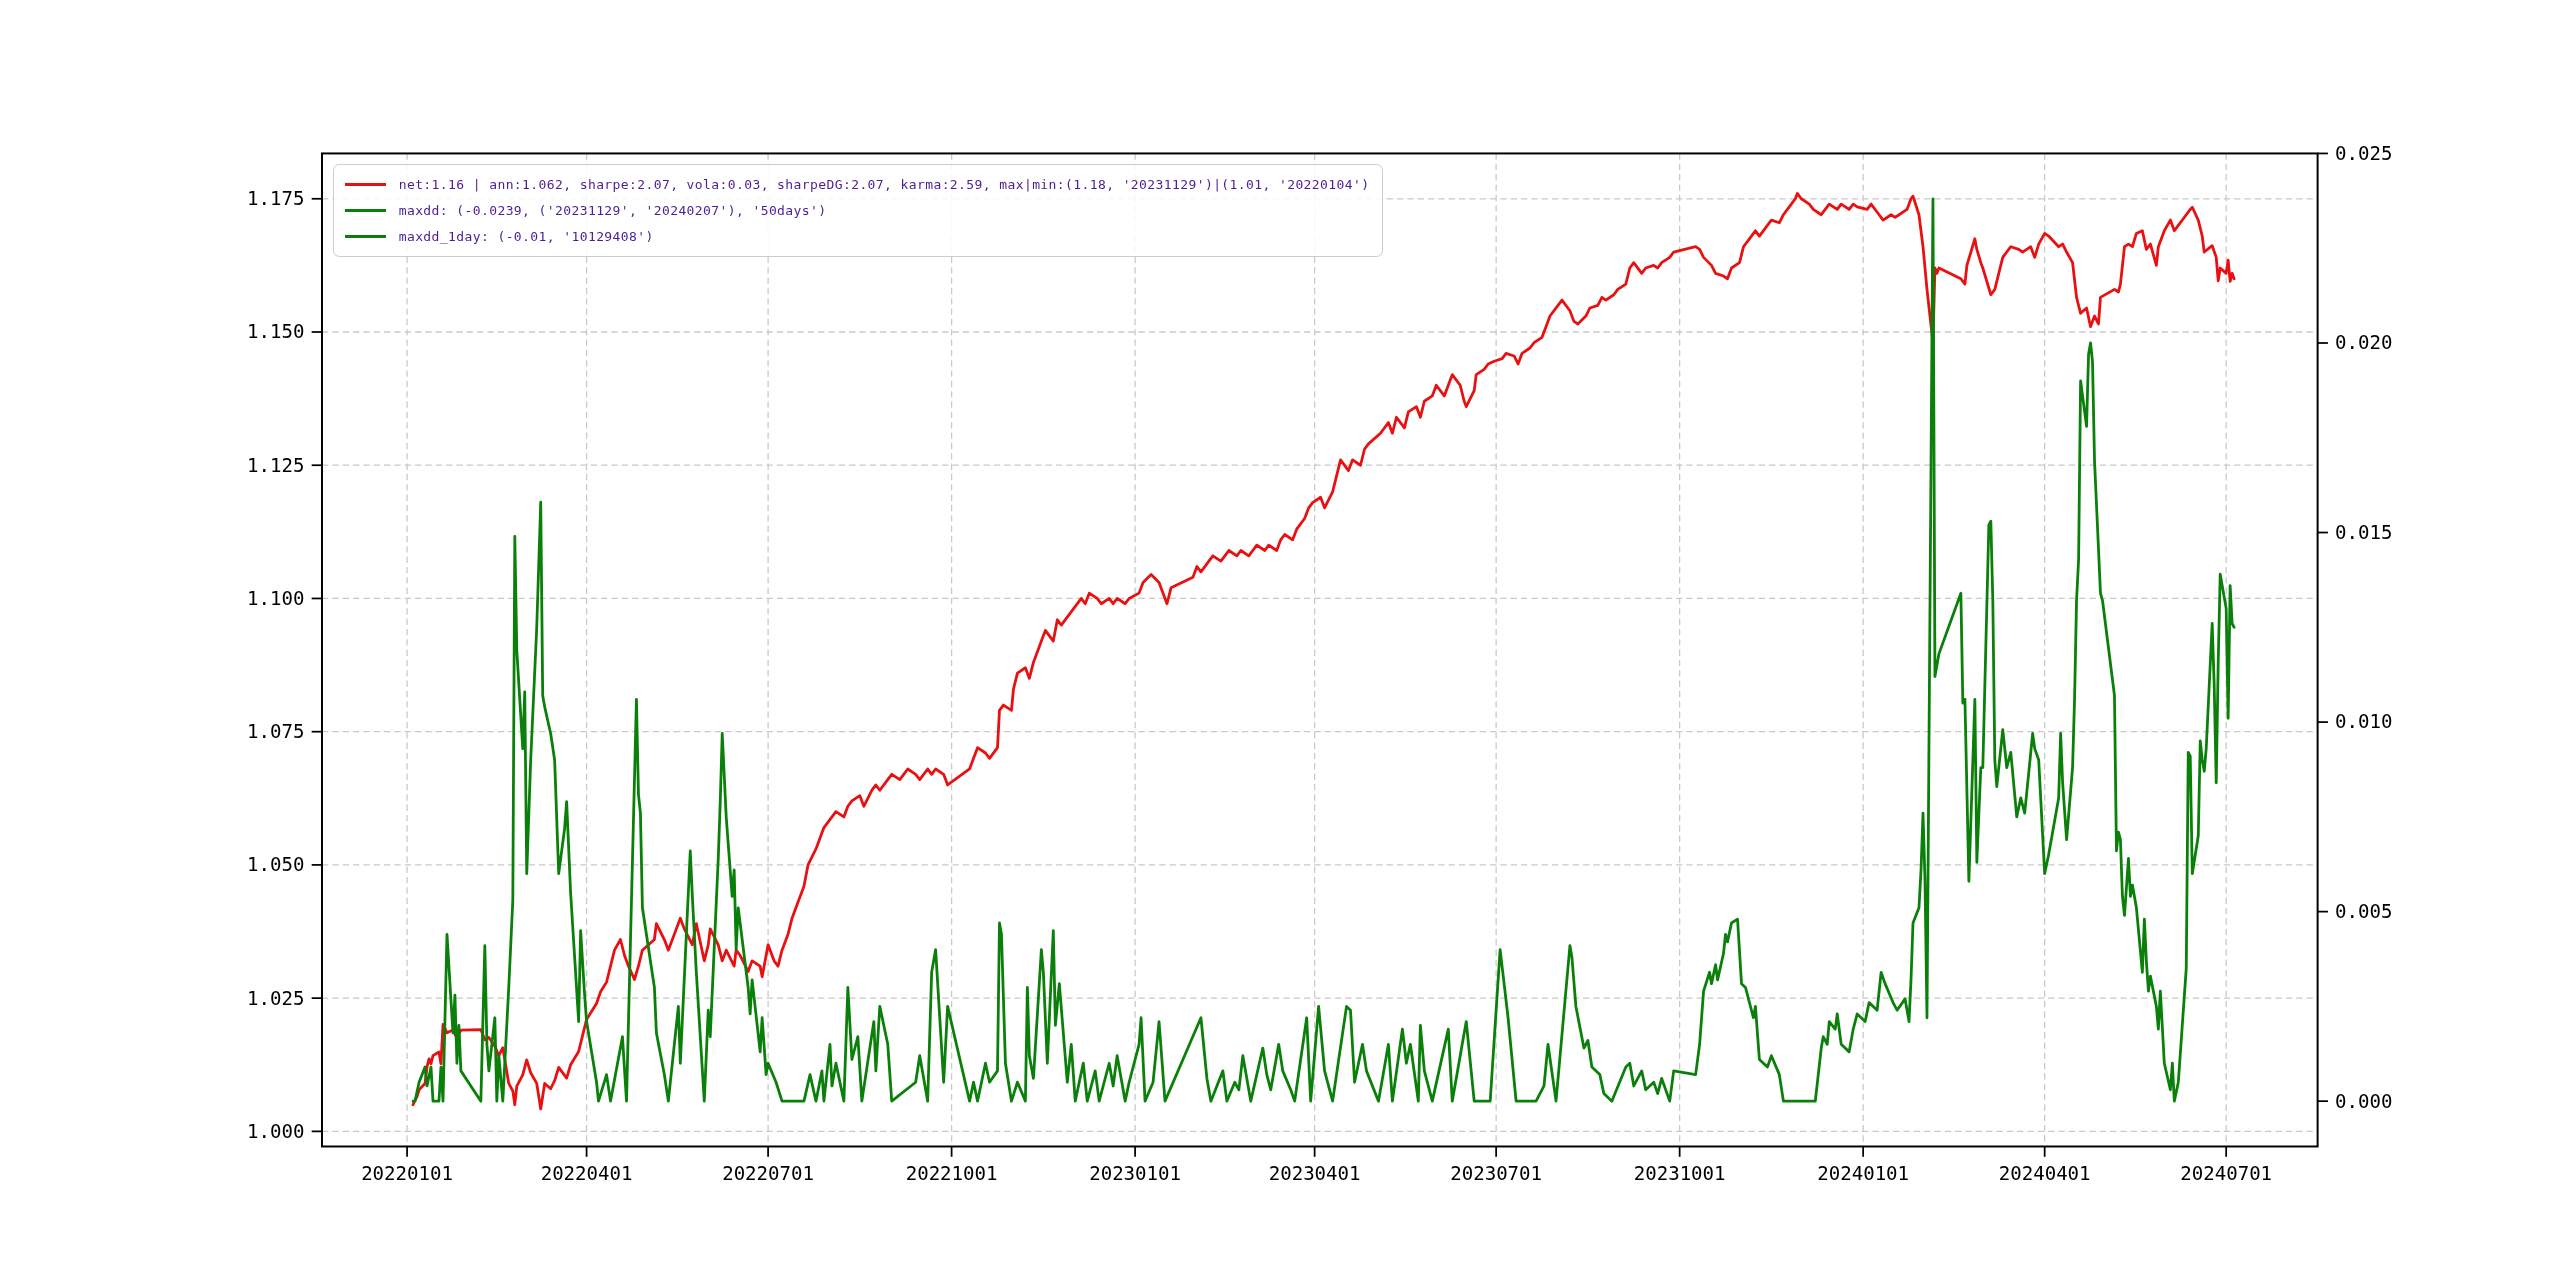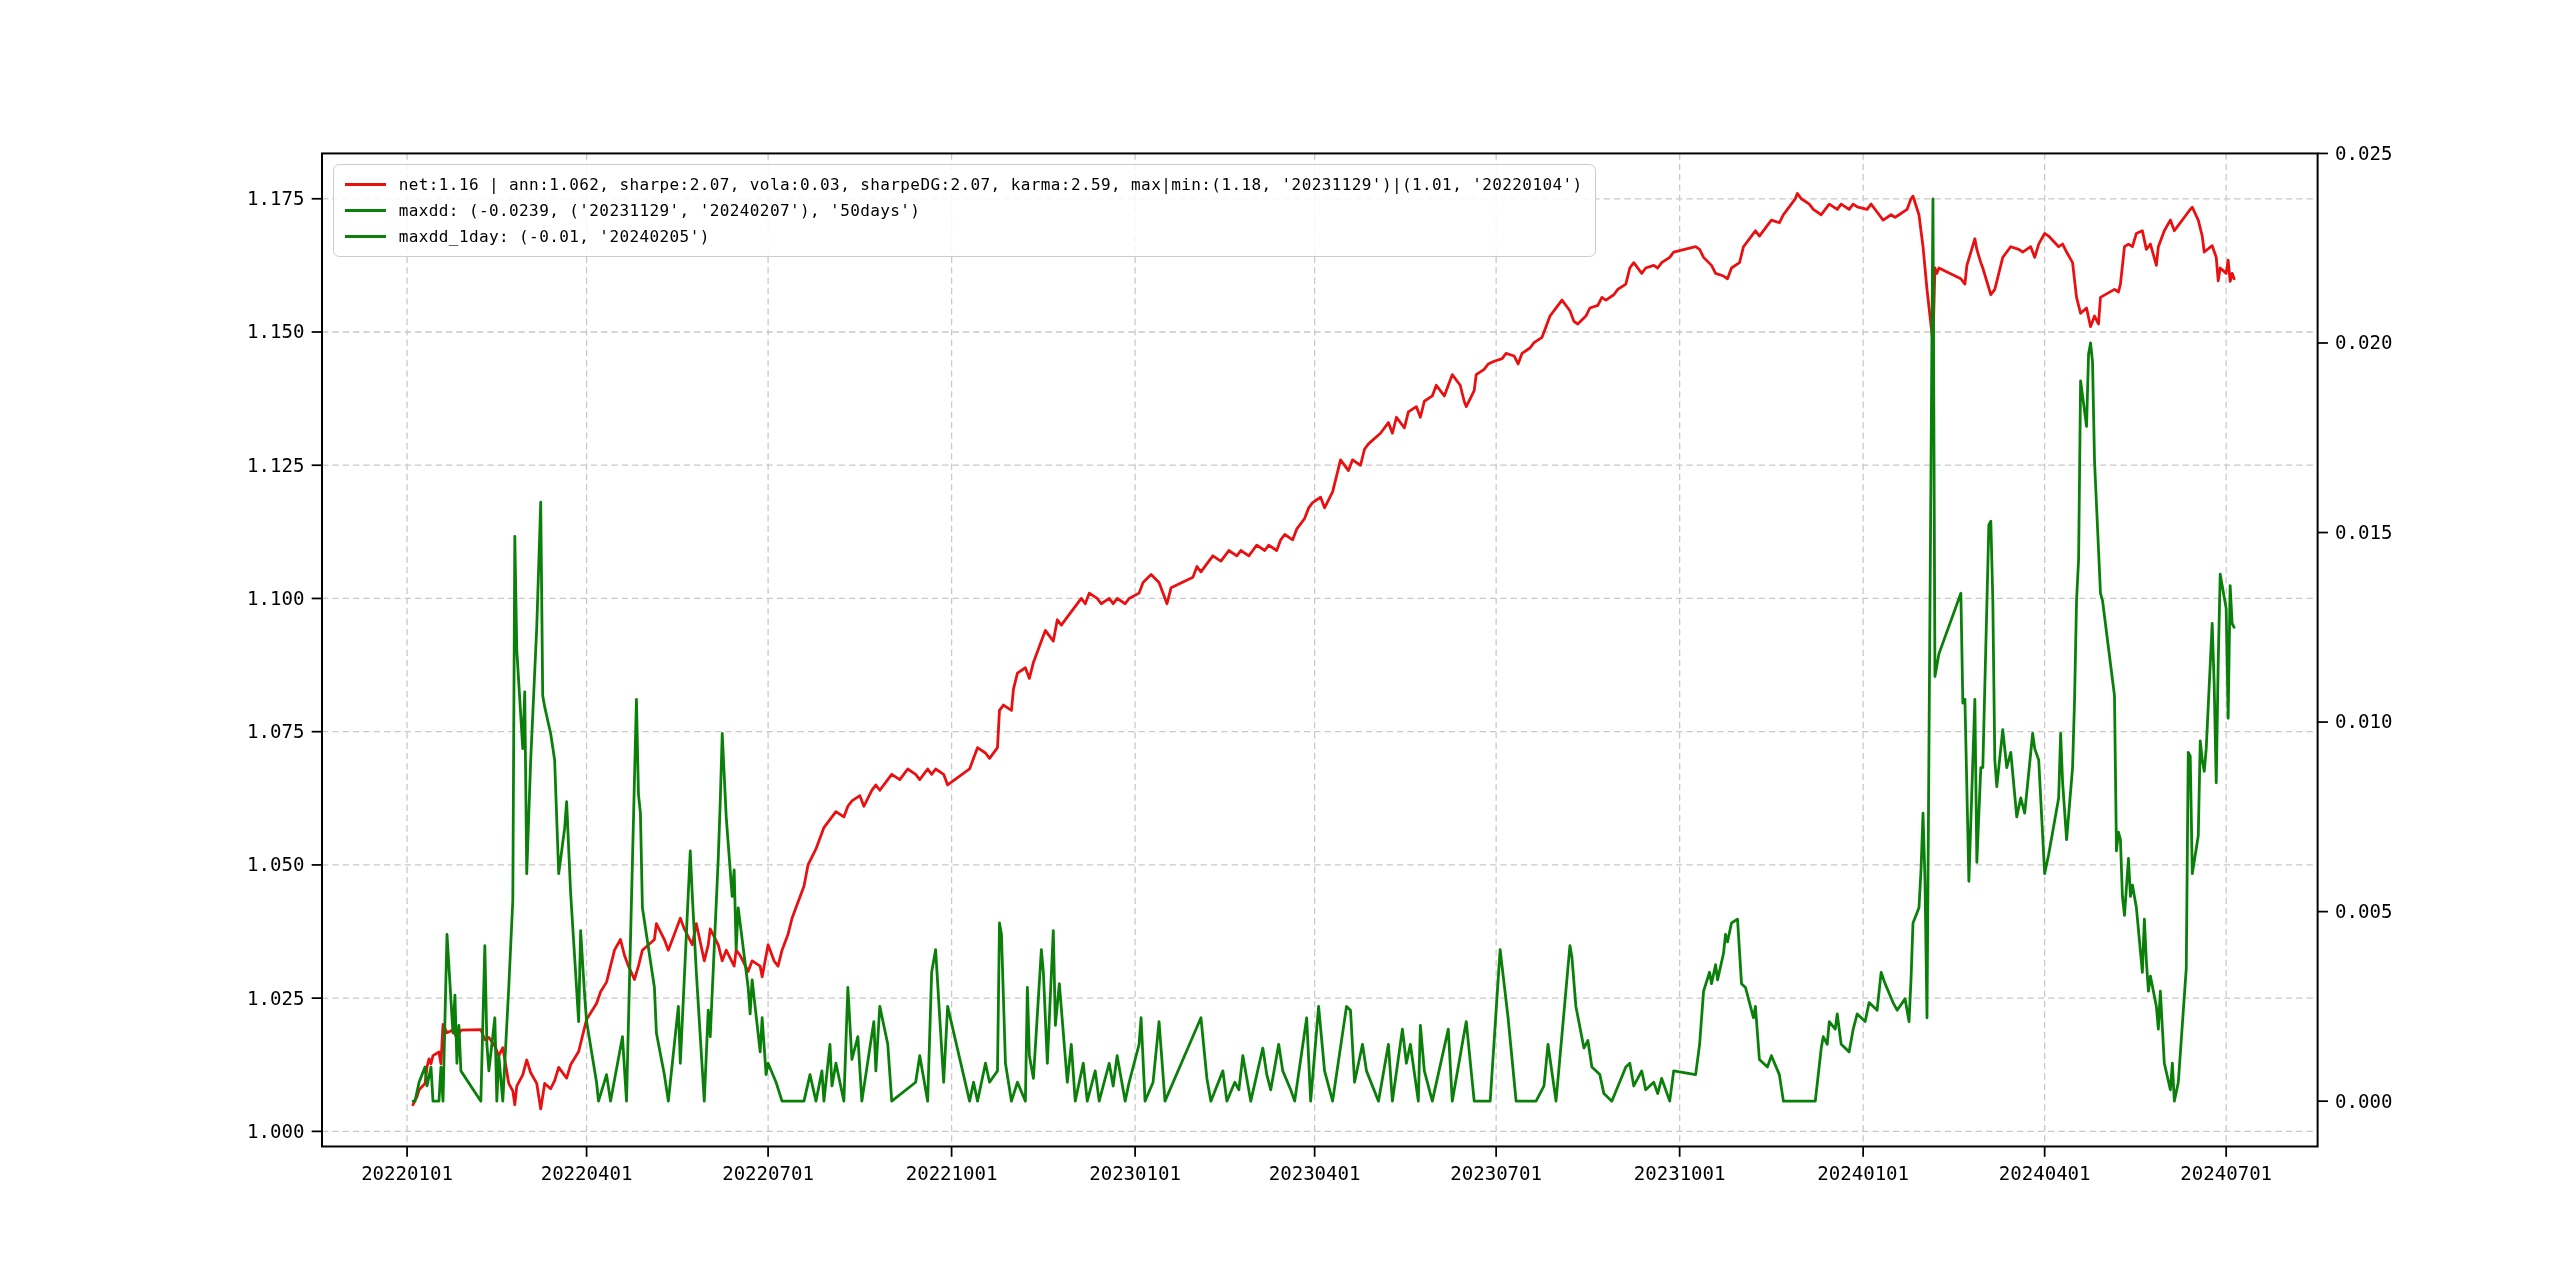--- a/index.html
+++ b/index.html
@@ -14,21 +14,21 @@
   #plot-svg{position:absolute;left:0;top:0;}
   .legend{
     position:absolute;left:333px;top:164px;
     background:rgba(255,255,255,0.85);
     border:1.6px solid #cccccc;border-radius:6.4px;
     padding:6.4px 12.7px 6.4px 11px;
     z-index:5;white-space:nowrap;
   }
   .legend-row{display:flex;align-items:center;height:26px;}
   .legend-swatch{display:inline-block;width:41px;height:3.2px;margin-right:12.7px;flex:0 0 auto;}
-  .legend-text{font-size:16px;color:#000000;letter-spacing:0.4px;}
+  .legend-text{font-size:13px;color:#4c1d95;letter-spacing:0.4px;}
 </style>
 </head>
 <body>
 
 <div class="figure">
   <div class="title">netvalue drawdown curve: (20220104, 20240705), 606days, hedge: zz1000</div>
   <svg id="plot-svg" width="2576" height="1288" viewBox="0 0 3240 1620">
       <rect x="0" y="0" width="3240" height="1620" fill="#ffffff"></rect>
       <g stroke="#c9c9c9" stroke-width="1.6" stroke-dasharray="8,5">
         <line x1="512" y1="193" x2="512" y2="1442"></line>
@@ -113,17 +113,17 @@
       <div class="legend-row">
         <span class="legend-swatch" style="background: rgb(232, 16, 16);"></span>
         <span class="legend-text">net:1.16 | ann:1.062, sharpe:2.07, vola:0.03, sharpeDG:2.07, karma:2.59, max|min:(1.18, '20231129')|(1.01, '20220104')</span>
       </div>
       <div class="legend-row">
         <span class="legend-swatch" style="background: rgb(10, 128, 10);"></span>
         <span class="legend-text">maxdd: (-0.0239, ('20231129', '20240207'), '50days')</span>
       </div>
       <div class="legend-row">
         <span class="legend-swatch" style="background: rgb(10, 128, 10);"></span>
-        <span class="legend-text">maxdd_1day: (-0.01, '20240205')</span>
+        <span class="legend-text">maxdd_1day: (-0.01, '10129408')</span>
       </div>
     </div>
 </div>
 
 
 </body></html>

